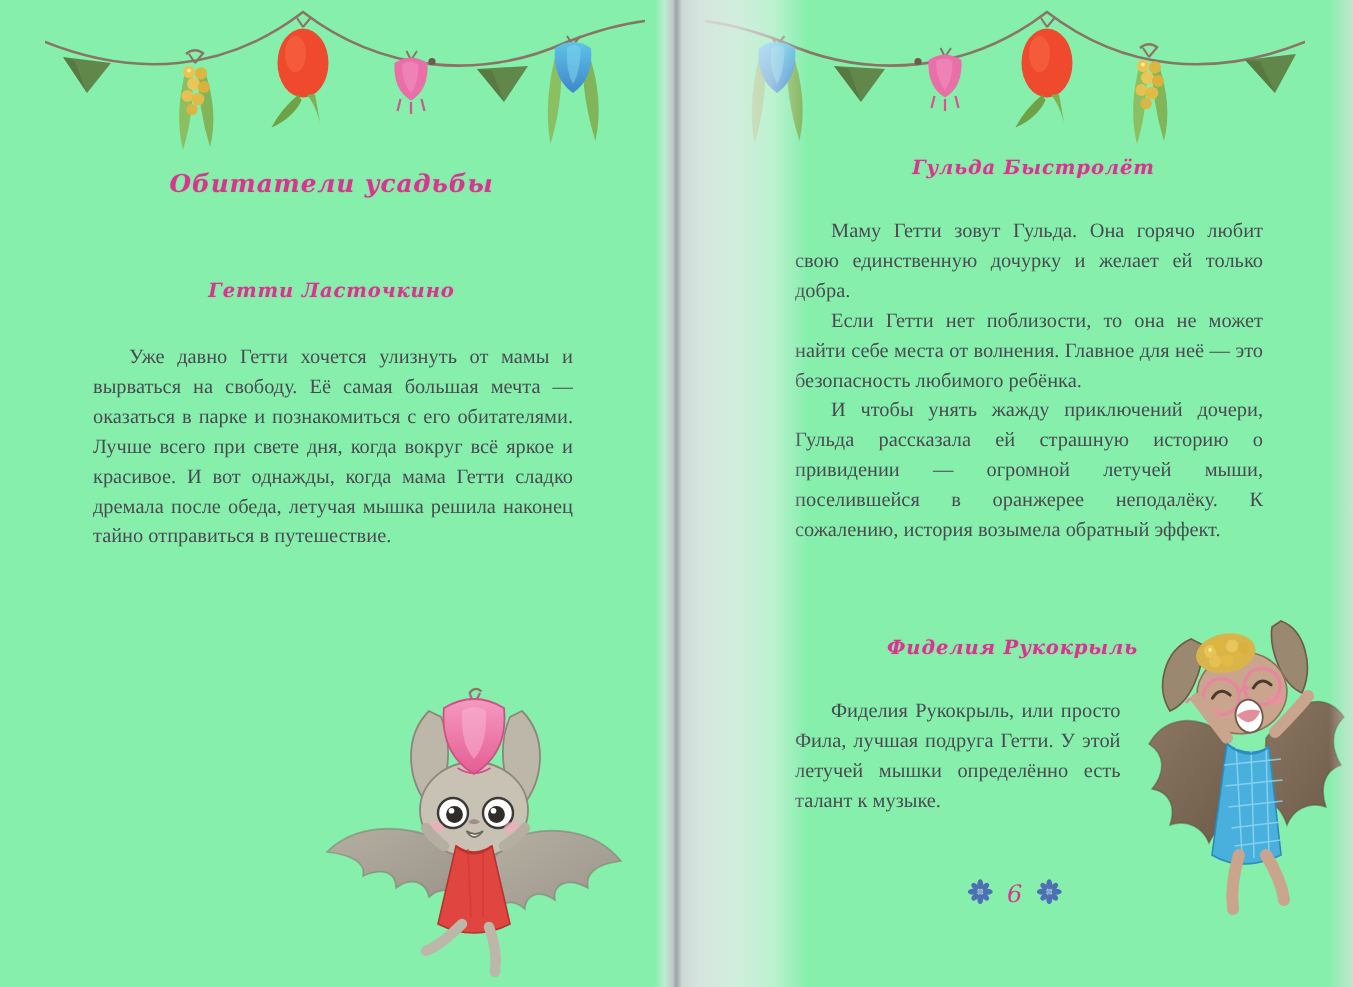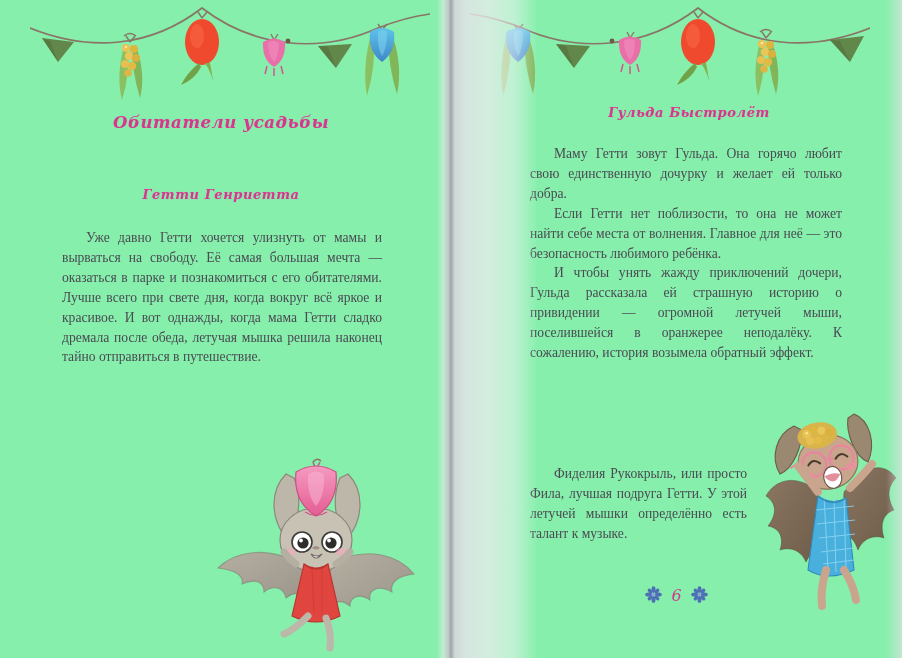--- a/index.html
+++ b/index.html
@@ -185,21 +185,21 @@
           <path d="M-4,2 q5,-4 9,0 q0,16 -5,24 q-5,-9 -4,-24 Z" fill="#7fd3ef" opacity="0.55"></path>
         </g>
       </svg>
     </div>
 
     <div style="position:absolute; left:62px; top:112px; width:318px;">
       <div class="heading-script title-main">Обитатели усадьбы</div>
     </div>
 
     <div style="position:absolute; left:62px; top:186px; width:318px;">
-      <div class="heading-script title-sub">Гетти Генриетта</div>
+      <div class="heading-script title-sub">Гетти Ласточкино</div>
     </div>
 
     <div class="body-col" style="left:62px; top:228px; width:320px;">
       <p>Уже давно Гетти хочется улизнуть от мамы и вырваться на свободу. Её самая большая мечта — оказаться в парке и познакомиться с его обитателями. Лучше всего при свете дня, когда вокруг всё яркое и красивое. И вот однажды, когда мама Гетти сладко дремала после обеда, летучая мышка решила наконец тайно отправиться в путешествие.</p>
     </div>
 
     <div class="illus" id="bat-getti">
       <svg viewBox="0 0 216 200" width="216" height="200" xmlns="http://www.w3.org/2000/svg">
         <defs>
           <linearGradient id="wingG" x1="0" y1="0" x2="1" y2="1">
@@ -327,20 +327,23 @@
     <div style="position:absolute; left:79px; top:104px; width:318px;">
       <div class="heading-script title-sub">Гульда Быстролёт</div>
     </div>
 
     <div class="body-col" style="left:79px; top:144px; width:312px;">
       <p>Маму Гетти зовут Гульда. Она горячо любит свою единственную дочурку и желает ей только добра.</p>
       <p>Если Гетти нет поблизости, то она не может найти себе места от волнения. Главное для неё — это безопасность любимого ребёнка.</p>
       <p>И чтобы унять жажду приключений дочери, Гульда рассказала ей страшную историю о привидении — огромной летучей мыши, поселившейся в оранжерее неподалёку. К сожалению, история возымела обратный эффект.</p>
     </div>
 
+    <div style="position:absolute; left:79px; top:424px; width:290px;">
+      <div class="heading-script title-sub">Фиделия Рукокрыль</div>
+    </div>
 
     <div class="body-col" style="left:79px; top:464px; width:217px;">
       <p>Фиделия Рукокрыль, или просто Фила, лучшая подруга Гетти. У этой летучей мышки определённо есть талант к музыке.</p>
     </div>
 
     <div class="illus" id="bat-fidelia" style="left:311px; top:392px;">
       <svg viewBox="0 0 140 236" width="140" height="236" xmlns="http://www.w3.org/2000/svg">
         <defs>
           <linearGradient id="wingB" x1="0" y1="0" x2="1" y2="1">
             <stop offset="0%" stop-color="#8a7661"></stop>

